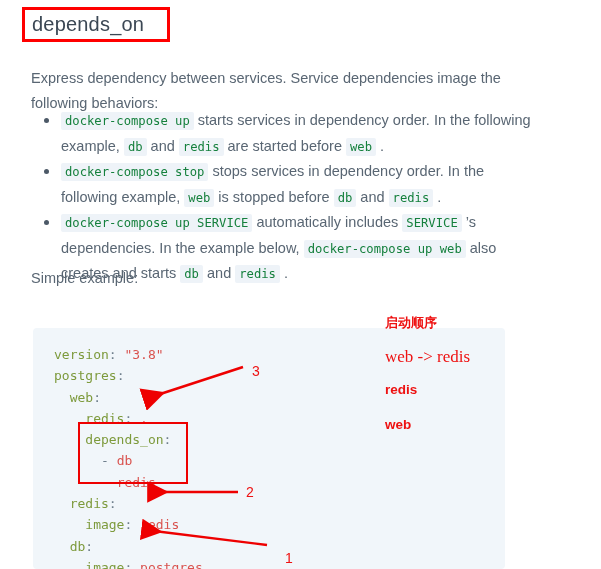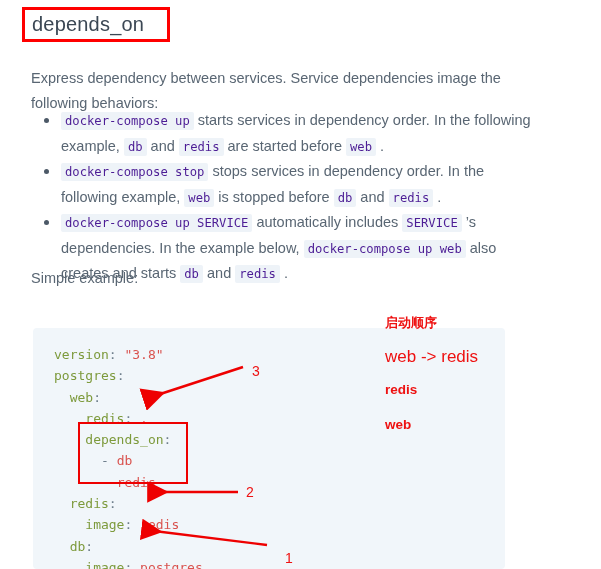--- a/index.html
+++ b/index.html
@@ -73,21 +73,21 @@
     left: 13px;
     top: 10px;
     width: 5px;
     height: 5px;
     border-radius: 50%;
     background: #4c5967;
   }
   code.chip {
     font-family: "DejaVu Sans Mono", "Liberation Mono", monospace;
     background: #eef3f8;
-    color: #4c1d95;
+    color: #15803d;
     font-size: 12.2px;
     padding: 2px 4px 2px 4px;
     border-radius: 2px;
     white-space: nowrap;
   }
 
   
   #simple-example {
     position: absolute;
     left: 31px;
@@ -148,20 +148,21 @@
   
   #note-order {
     position: absolute;
     left: 385px;
     top: 297px;
     color: #ee1111;
     font-size: 13px;
     line-height: 17px;
     font-weight: bold;
     white-space: pre-line;
+    font-family: Liberation Serif, serif;
   }
   #note-order .sub { font-weight: normal; font-size: 17px; }
   #note-seq {
     position: absolute;
     left: 385px;
     top: 363px;
     color: #ee1111;
     font-size: 13.5px;
     line-height: 17.5px;
     font-weight: bold;

